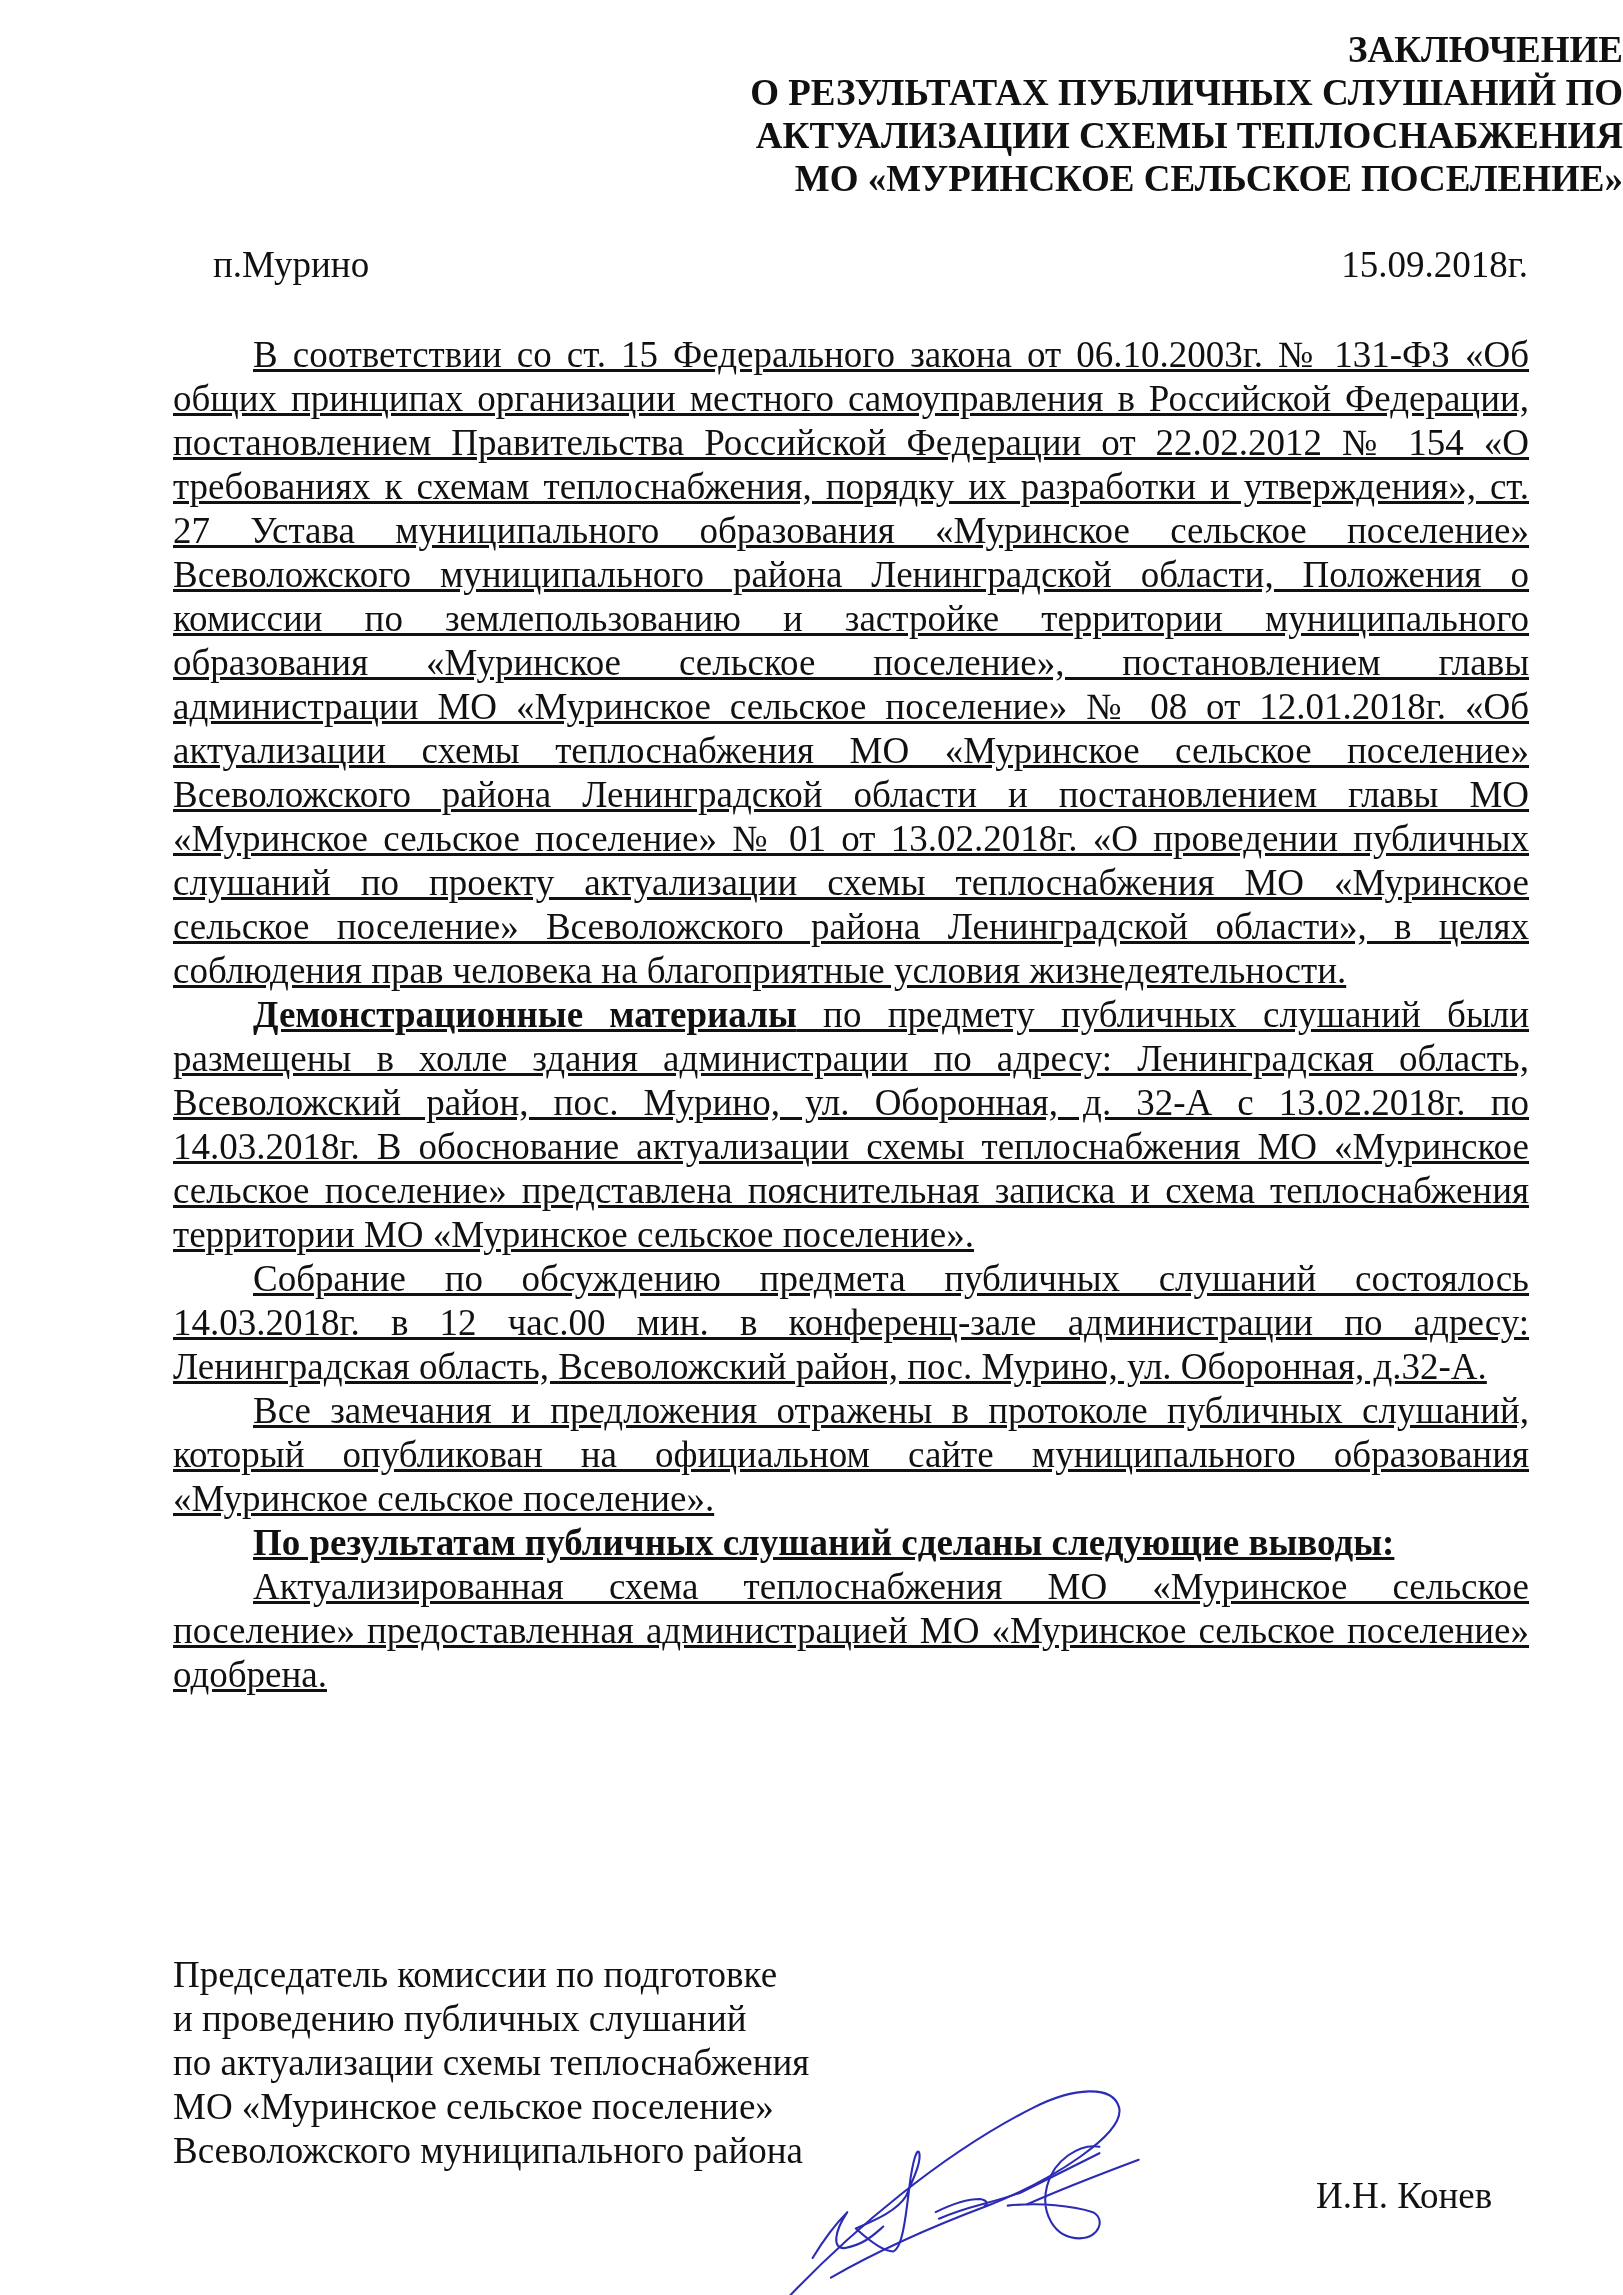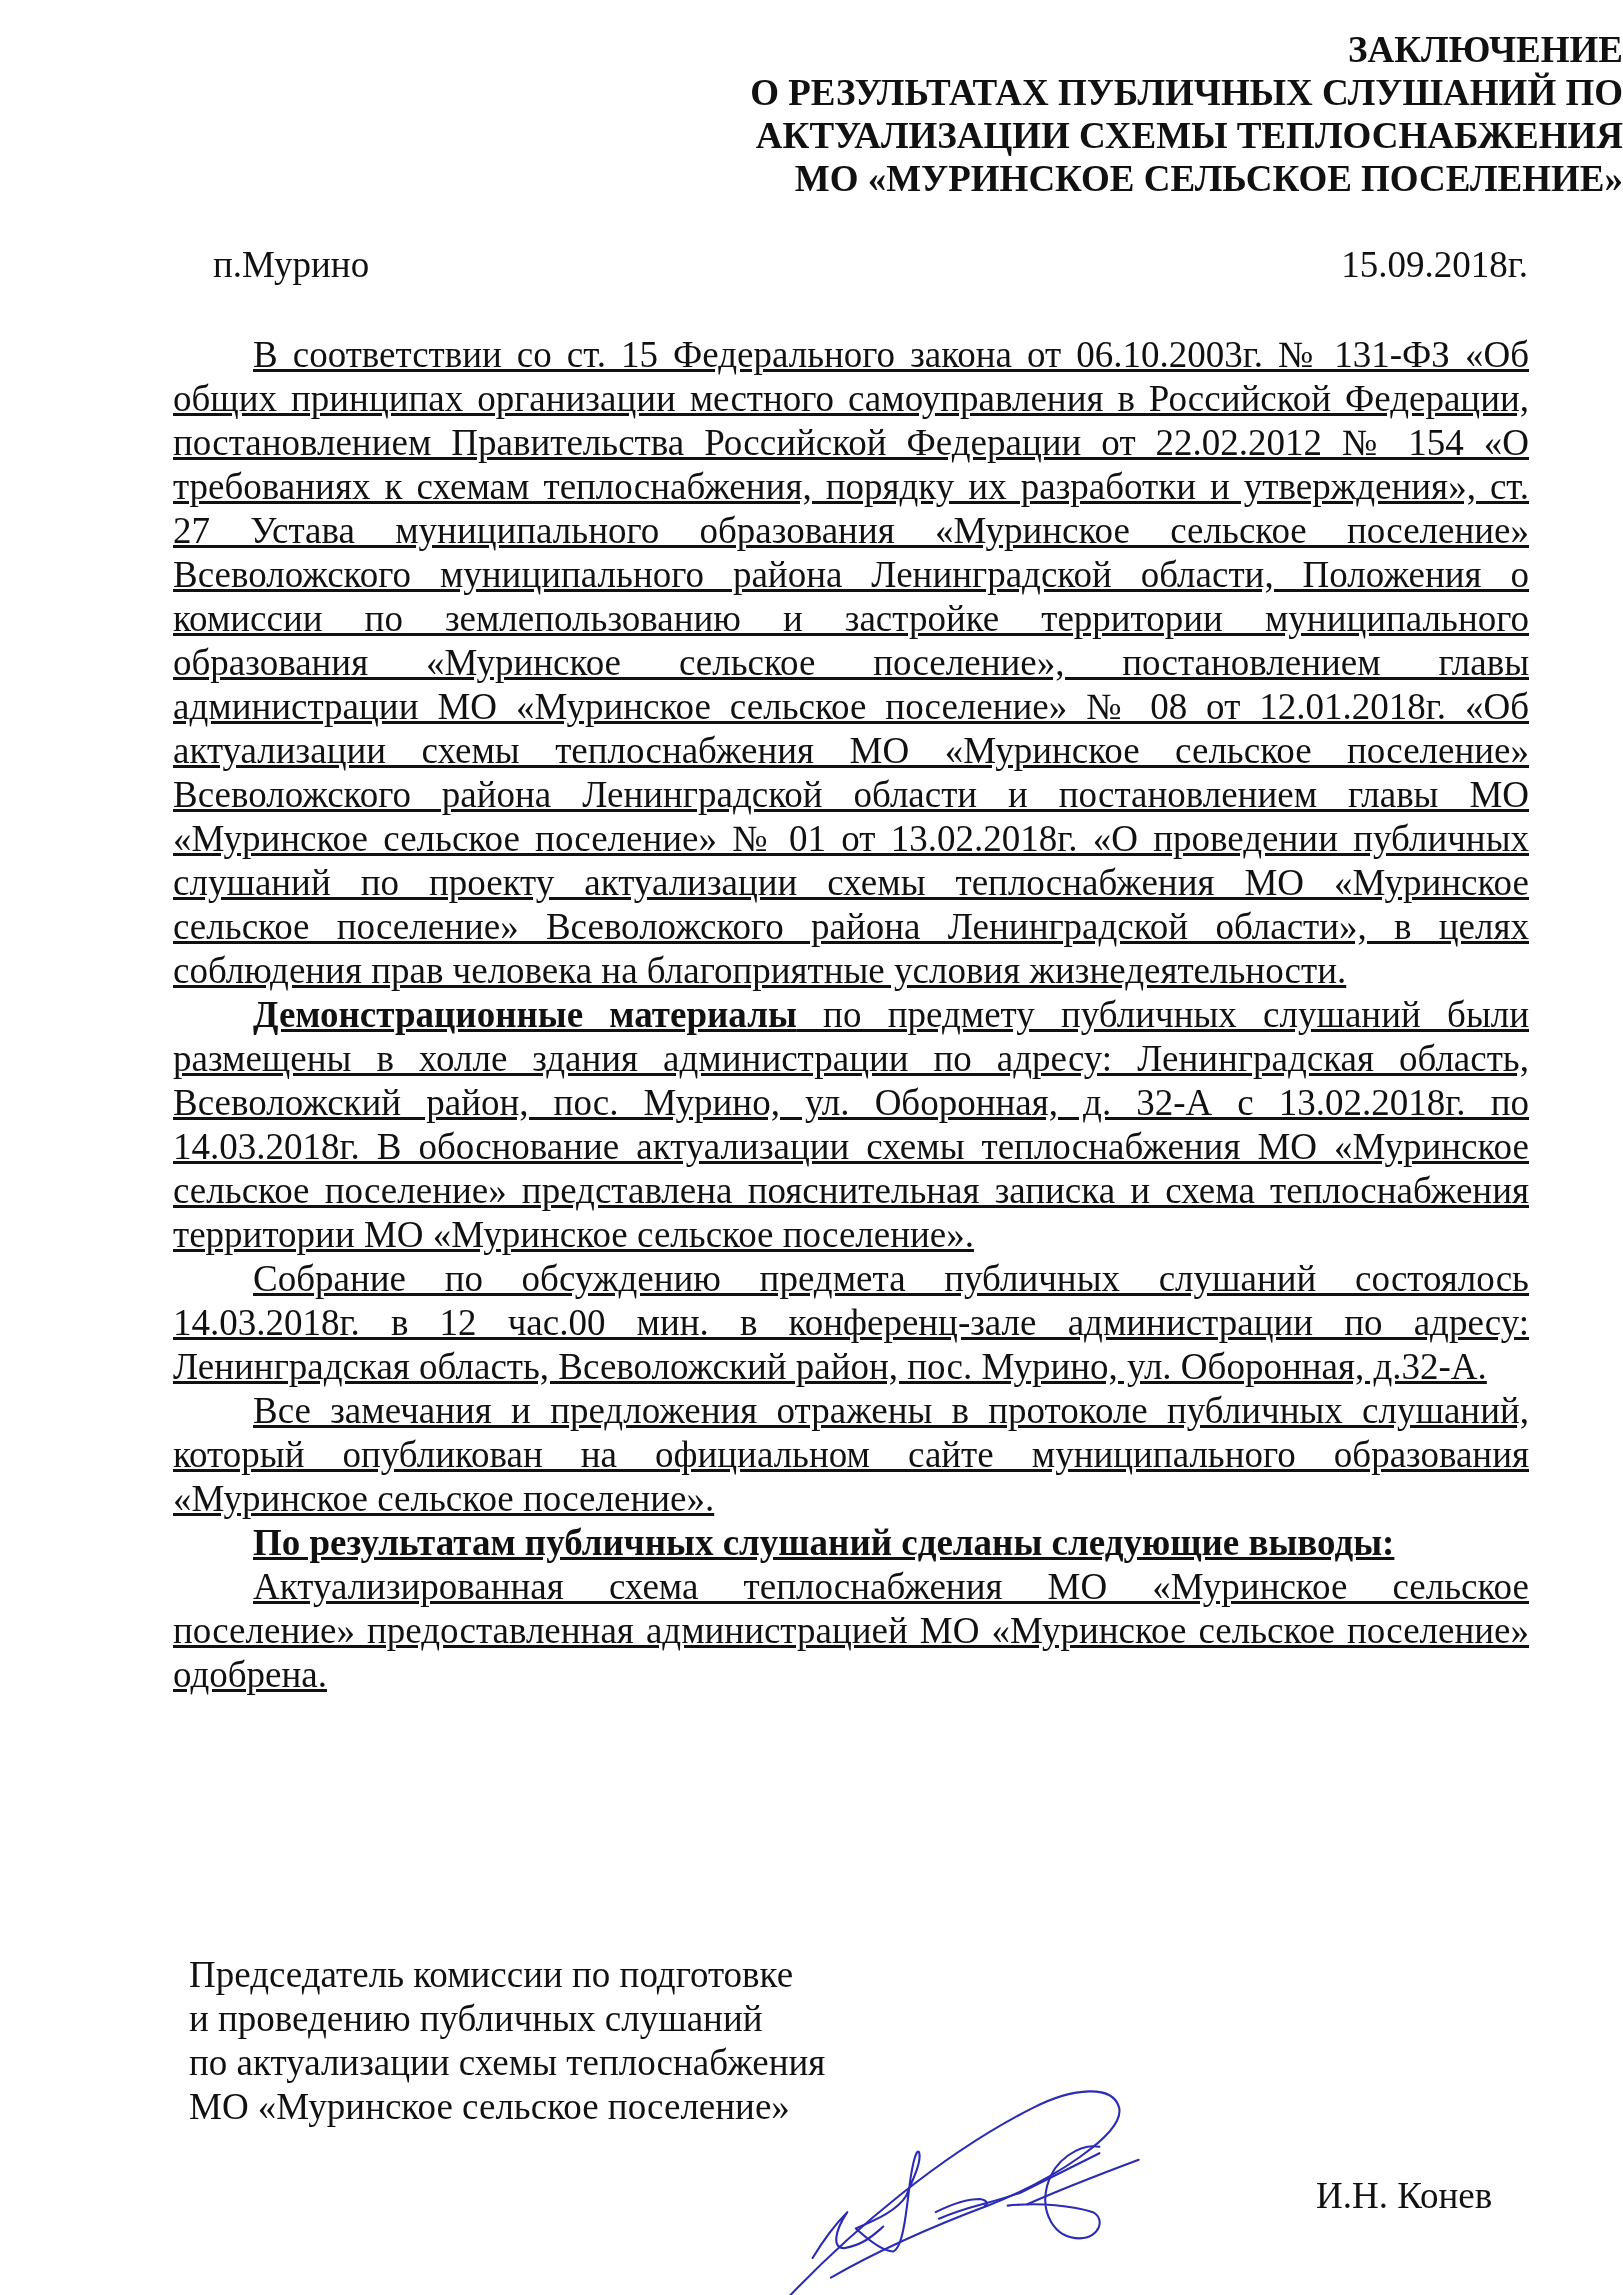--- a/index.html
+++ b/index.html
@@ -11,21 +11,21 @@
   .title div { white-space: nowrap; }
   .placeline { position: absolute; left: 173px; width: 1355px; top: 243px;
                font-size: 37px; line-height: 43px; }
   .placeline .place { position: absolute; left: 0; margin-left: 40px; }
   .placeline .date { position: absolute; right: 0; }
   .body { position: absolute; left: 173px; width: 1356px; top: 333px;
           font-size: 37px; line-height: 44px; text-align: justify; }
   .body p { margin: 0; text-indent: 80px; text-decoration: underline; }
   .body b { font-weight: bold; }
   .sig-block { position: absolute; left: 173px; top: 1953px; font-size: 37px; line-height: 44px; }
-  .sig-block div { white-space: nowrap; margin-left: 16px; }
+  .sig-block div { white-space: nowrap; }
   .signer { position: absolute; left: 1316px; top: 2174px; font-size: 37px; line-height: 43px; }
   .signature { position: absolute; left: 772px; top: 2081px; width: 406px; height: 223px; }
 </style>
 </head>
 <body>
 
 <div class="page">
 
   <div class="title">
     <div>ЗАКЛЮЧЕНИЕ</div>
@@ -46,20 +46,21 @@
     <p><b></b><span>Все замечания и предложения отражены в протоколе публичных слушаний, который опубликован на официальном сайте муниципального образования «Муринское сельское поселение».</span></p>
     <p><b>По результатам публичных слушаний сделаны следующие выводы:</b><span></span></p>
     <p><b></b><span>Актуализированная схема теплоснабжения МО «Муринское сельское поселение» предоставленная администрацией МО «Муринское сельское поселение» одобрена.</span></p>
   </div>
 
   <div class="sig-block">
     <div>Председатель комиссии по подготовке</div>
     <div>и проведению публичных слушаний</div>
     <div>по актуализации схемы теплоснабжения</div>
     <div>МО «Муринское сельское поселение»</div>
+    <div>Всеволожского муниципального района</div>
   </div>
 
   <svg class="signature" viewBox="0 0 620 340">
     <g fill="none" stroke-width="3.2" stroke-linecap="round" stroke-linejoin="round" class="sig-ink" stroke="#2b2bb5">
       <path d="M25 330 C 120 230, 260 110, 400 40 C 460 10, 520 5, 530 40 C 540 80, 430 150, 330 190 C 250 220, 160 260, 90 300"></path>
       <path d="M62 270 C 80 240, 100 215, 115 200 C 95 230, 92 255, 110 255 C 140 250, 155 235, 170 222"></path>
       <path d="M128 225 C 150 245, 170 260, 185 260 C 200 255, 205 200, 210 160 C 215 120, 222 100, 225 110 C 228 125, 215 150, 205 175 C 190 200, 150 215, 128 225"></path>
       <path d="M250 200 C 280 185, 300 180, 318 180 C 330 182, 330 190, 325 190"></path>
       <path d="M255 210 C 300 190, 330 188, 380 170 C 420 150, 460 130, 500 110"></path>
       <path d="M360 190 C 410 185, 460 190, 490 200 C 510 210, 500 240, 470 240 C 430 240, 410 200, 420 160 C 430 120, 470 95, 500 100"></path>

